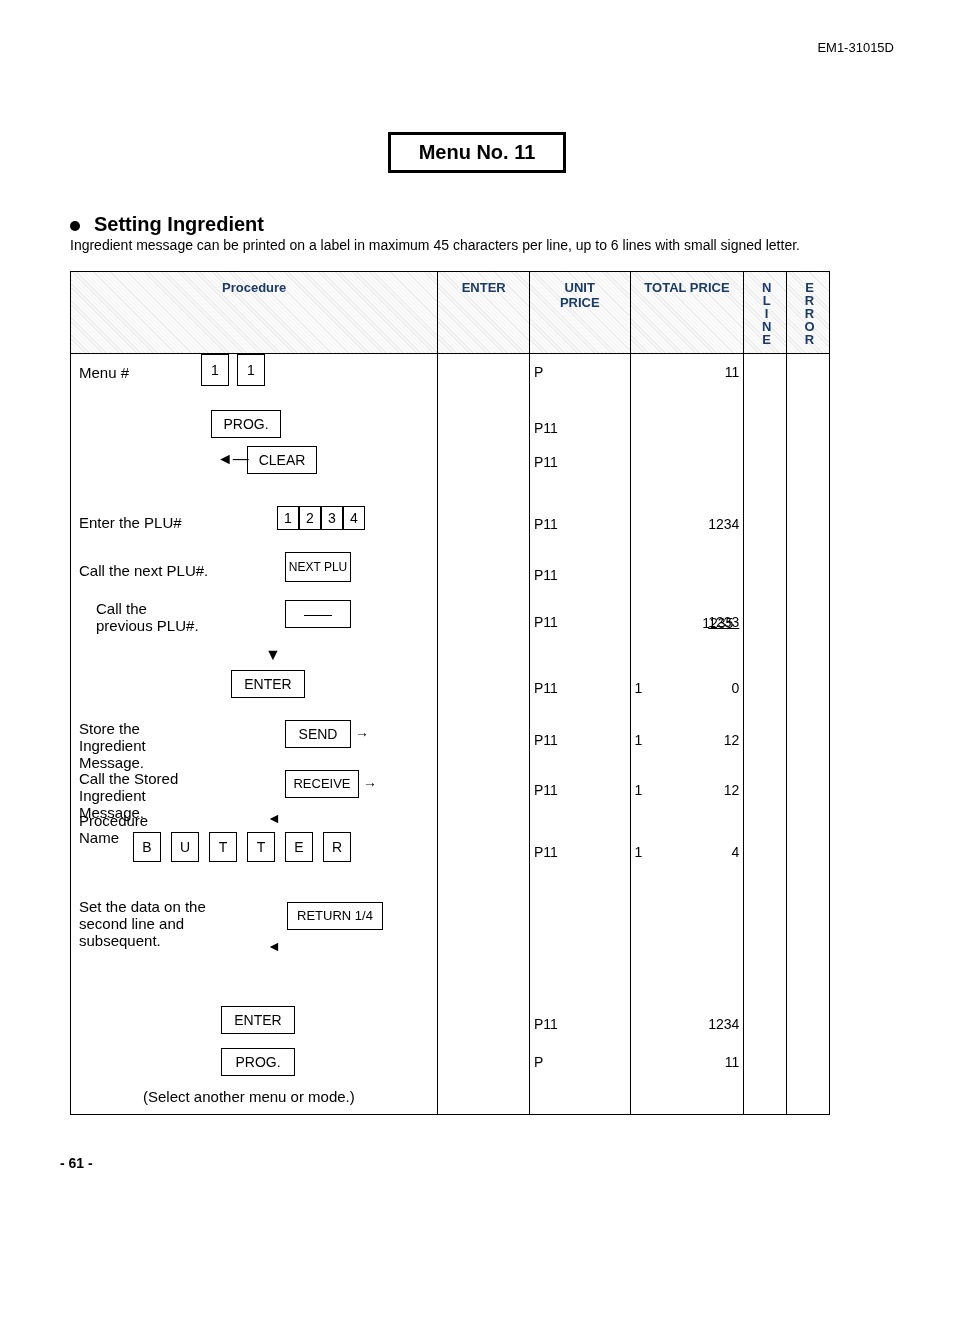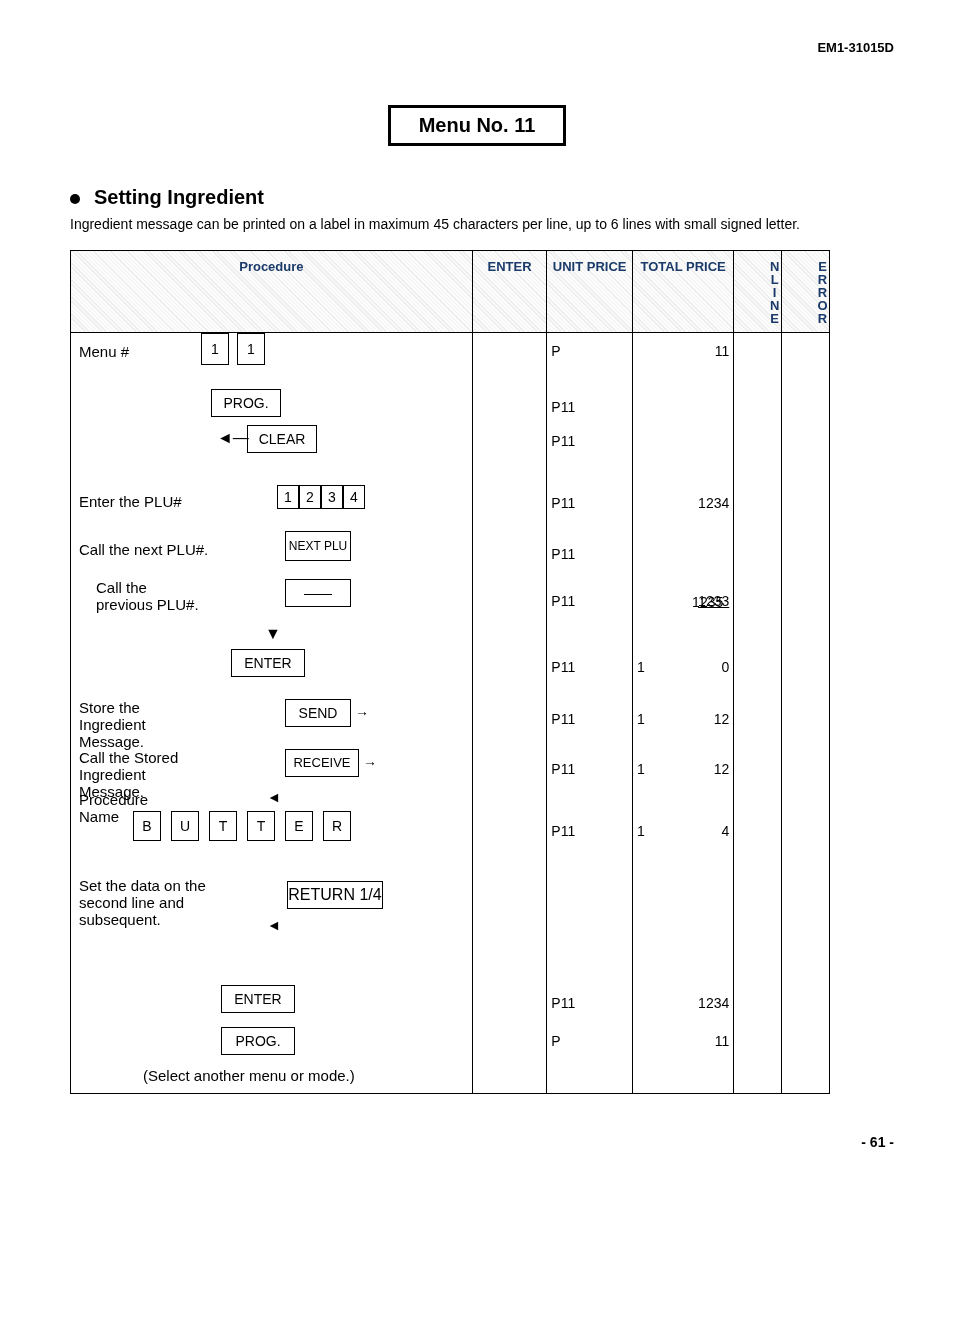--- a/index.html
+++ b/index.html
@@ -7,38 +7,38 @@
     margin: 0;
     padding: 40px 60px;
     background: #fff;
     color: #000;
     width: 954px;
     box-sizing: border-box;
   }
   .doc-id {
     text-align: right;
     font-size: 13px;
-    font-weight: bold;
-    margin-bottom: 50px;
+    font-weight: normal;
+    margin-bottom: 77px;
   }
   .menu-box {
     border: 3px solid #000;
     display: inline-block;
     padding: 6px 28px;
     font-weight: bold;
     font-size: 20px;
   }
   .menu-box-wrap {
     text-align: center;
     margin-bottom: 40px;
   }
   .heading {
     font-weight: bold;
     font-size: 20px;
-    margin: 0 0 6px 10px;
+    margin: 0 0 0 10px;
   }
   .bullet-dot {
     display:inline-block;width:10px;height:10px;background:#000;border-radius:50%;
     vertical-align:middle;margin-right:14px;
   }
   .intro {
     font-size: 14px;
     margin: 0 10px 16px 10px;
     line-height:1.35;
   }
@@ -50,21 +50,21 @@
   }
   table.main th, table.main td {
     border: 1.5px solid #000;
     vertical-align: top;
     padding: 0;
   }
   table.main th {
     font-size: 13px;
     font-weight: bold;
     text-align:center;
-    padding: 8px 0;
+    padding: 8px 13px;
   }
   th.hatched {
     background: repeating-linear-gradient(45deg,#e8e8e8 0,#e8e8e8 1px,#fff 1px,#fff 3px);
     color:#1a3a6a;
   }
   th.vert {
     writing-mode: vertical-rl;
     text-orientation: upright;
     letter-spacing: -2px;
     font-size:10px;
@@ -92,21 +92,21 @@
     align-items:center;
     justify-content:center;
     font-size:14px;
     background:#fff;
     box-sizing:border-box;
   }
   .lbl {
     font-size:15px;
   }
   .page-num {
-    text-align:right;
+    text-align:left;
     font-weight:bold;
     font-size:14px;
     margin-top:40px;
   }
   .row-line { display:flex; justify-content:space-between; }
 </style>
 </head>
 <body>
 
 <div class="doc-id">EM1-31015D</div>
@@ -171,21 +171,21 @@
           <span class="abs lbl" style="left:8px;top:458px;width:80px">Procedure Name</span>
           <span class="abs" style="left:196px;top:456px;font-size:14px">◄</span>
           <span class="abs mini-key" style="left:62px;top:478px;width:28px;height:30px">B</span>
           <span class="abs mini-key" style="left:100px;top:478px;width:28px;height:30px">U</span>
           <span class="abs mini-key" style="left:138px;top:478px;width:28px;height:30px">T</span>
           <span class="abs mini-key" style="left:176px;top:478px;width:28px;height:30px">T</span>
           <span class="abs mini-key" style="left:214px;top:478px;width:28px;height:30px">E</span>
           <span class="abs mini-key" style="left:252px;top:478px;width:28px;height:30px">R</span>
 
           <span class="abs lbl" style="left:8px;top:544px;width:130px">Set the data on the second line and subsequent.</span>
-          <span class="abs mini-key" style="left:216px;top:548px;width:96px;height:28px;font-size:16px">RETURN 1/4</span>
+          <span class="abs mini-key" style="left:216px;top:548px;width:96px;height:28px;font-size:13px">RETURN 1/4</span>
           <span class="abs" style="left:196px;top:584px;font-size:14px">◄</span>
 
           <span class="abs mini-key" style="left:150px;top:652px;width:74px;height:28px">ENTER</span>
 
           <span class="abs mini-key" style="left:150px;top:694px;width:74px;height:28px">PROG.</span>
 
           <span class="abs lbl" style="left:72px;top:734px">(Select another menu or mode.)</span>
         </div>
       </td>
 

